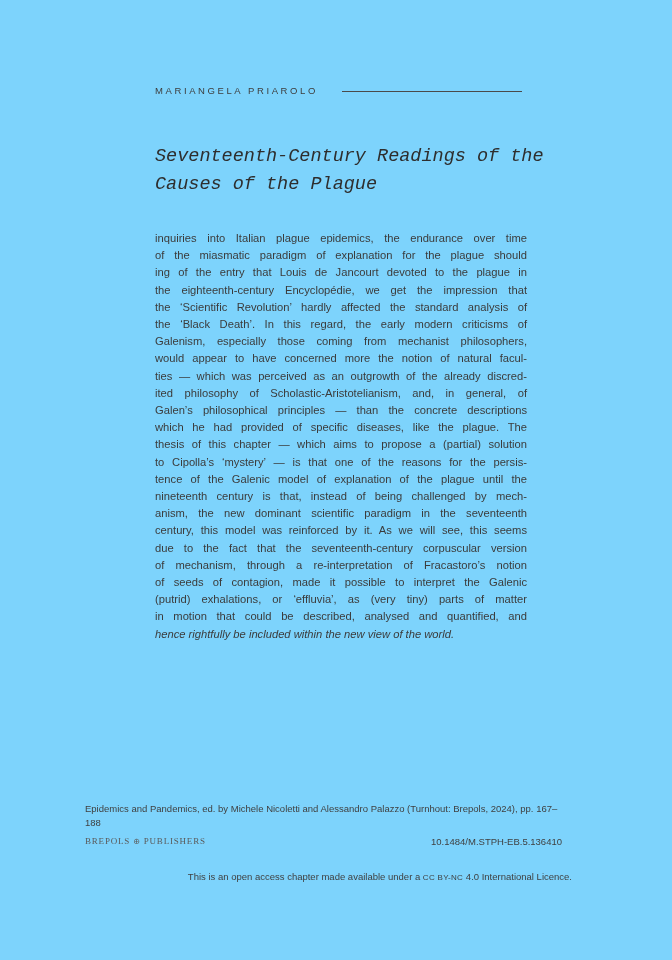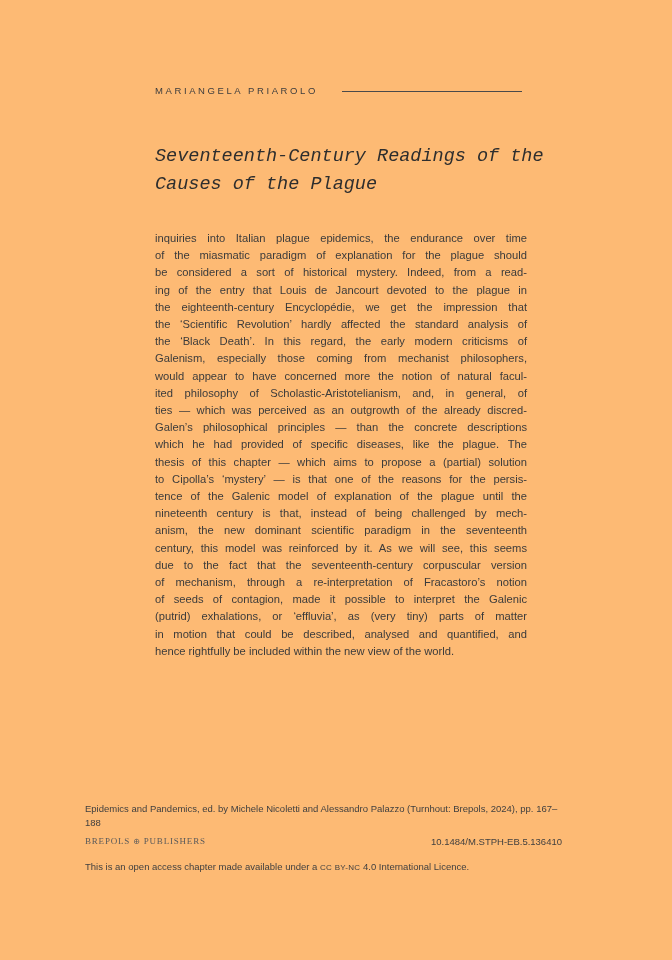--- a/index.html
+++ b/index.html
@@ -1,20 +1,20 @@
 <!DOCTYPE html>
 <html><head>
 <meta charset="utf-8">
 <style>
   html, body { margin: 0; padding: 0; background: #ffffff; }
   .page {
     position: relative;
     width: 672px;
     height: 960px;
-    background: #fdba74;
+    background: #7dd3fc;
     font-family: "Liberation Sans", sans-serif;
     color: #3a3a3a;
     overflow: hidden;
   }
 
   
   .author-row {
     position: absolute;
     left: 155px;
     top: 85px;
@@ -64,21 +64,21 @@
   .abstract {
     position: absolute;
     left: 155px;
     top: 230px;
     width: 372px;
     font-size: 11.2px;
     line-height: 17.2px;
     color: #3b3b3b;
   }
   .abs-line { text-align: justify; text-align-last: justify; }
-  .abs-line.last { text-align-last: left; }
+  .abs-line.last { text-align-last: left; font-style: italic; }
   .marker { font-size: 7.5px; vertical-align: 1.5px; }
   .label { font-weight: 700; font-size: 10px; letter-spacing: 1.6px; margin-right: 7px; }
   .italic { }
 
   
   .footer {
     position: absolute;
     left: 85px;
     top: 802px;
     width: 487px;
@@ -94,49 +94,48 @@
     margin-top: 6px;
   }
   .brepols {
     font-family: "Liberation Serif", serif;
     font-size: 9px;
     letter-spacing: 0.8px;
     color: #5a5a5a;
     white-space: nowrap;
   }
   .doi { font-size: 9.5px; padding-right: 10px; }
-  .license { margin: 11px 0 0 0; }
+  .license { margin: 21px 0 0 0; text-align: right; }
   .caps { font-size: 8px; letter-spacing: 0.3px; }
   .mark { font-size: 8px; }
 </style>
 </head>
 <body>
 
 <div class="page">
 
   <div class="author-row">
     <span class="author-name">MARIANGELA PRIAROLO</span>
     <span class="author-rule"></span>
   </div>
 
 
   <h2 class="subtitle">Seventeenth-Century Readings of the Causes of the Plague</h2>
 
   <section class="abstract">
       <div class="abs-line">inquiries into Italian plague epidemics, the endurance over time</div>
       <div class="abs-line">of the miasmatic paradigm of explanation for the plague should</div>
-      <div class="abs-line">be considered a sort of historical mystery. Indeed, from a read-</div>
       <div class="abs-line">ing of the entry that Louis de Jancourt devoted to the plague in</div>
       <div class="abs-line">the eighteenth-century <span class="italic">Encyclopédie</span>, we get the impression that</div>
       <div class="abs-line">the ‘Scientific Revolution’ hardly affected the standard analysis of</div>
       <div class="abs-line">the ‘Black Death’. In this regard, the early modern criticisms of</div>
       <div class="abs-line">Galenism, especially those coming from mechanist philosophers,</div>
       <div class="abs-line">would appear to have concerned more the notion of natural facul-</div>
+      <div class="abs-line">ties — which was perceived as an outgrowth of the already discred-</div>
       <div class="abs-line">ited philosophy of Scholastic-Aristotelianism, and, in general, of</div>
-      <div class="abs-line">ties — which was perceived as an outgrowth of the already discred-</div>
       <div class="abs-line">Galen’s philosophical principles — than the concrete descriptions</div>
       <div class="abs-line">which he had provided of specific diseases, like the plague. The</div>
       <div class="abs-line">thesis of this chapter — which aims to propose a (partial) solution</div>
       <div class="abs-line">to Cipolla’s ‘mystery’ — is that one of the reasons for the persis-</div>
       <div class="abs-line">tence of the Galenic model of explanation of the plague until the</div>
       <div class="abs-line">nineteenth century is that, instead of being challenged by mech-</div>
       <div class="abs-line">anism, the new dominant scientific paradigm in the seventeenth</div>
       <div class="abs-line">century, this model was reinforced by it. As we will see, this seems</div>
       <div class="abs-line">due to the fact that the seventeenth-century corpuscular version</div>
       <div class="abs-line">of mechanism, through a re-interpretation of Fracastoro’s notion</div>

